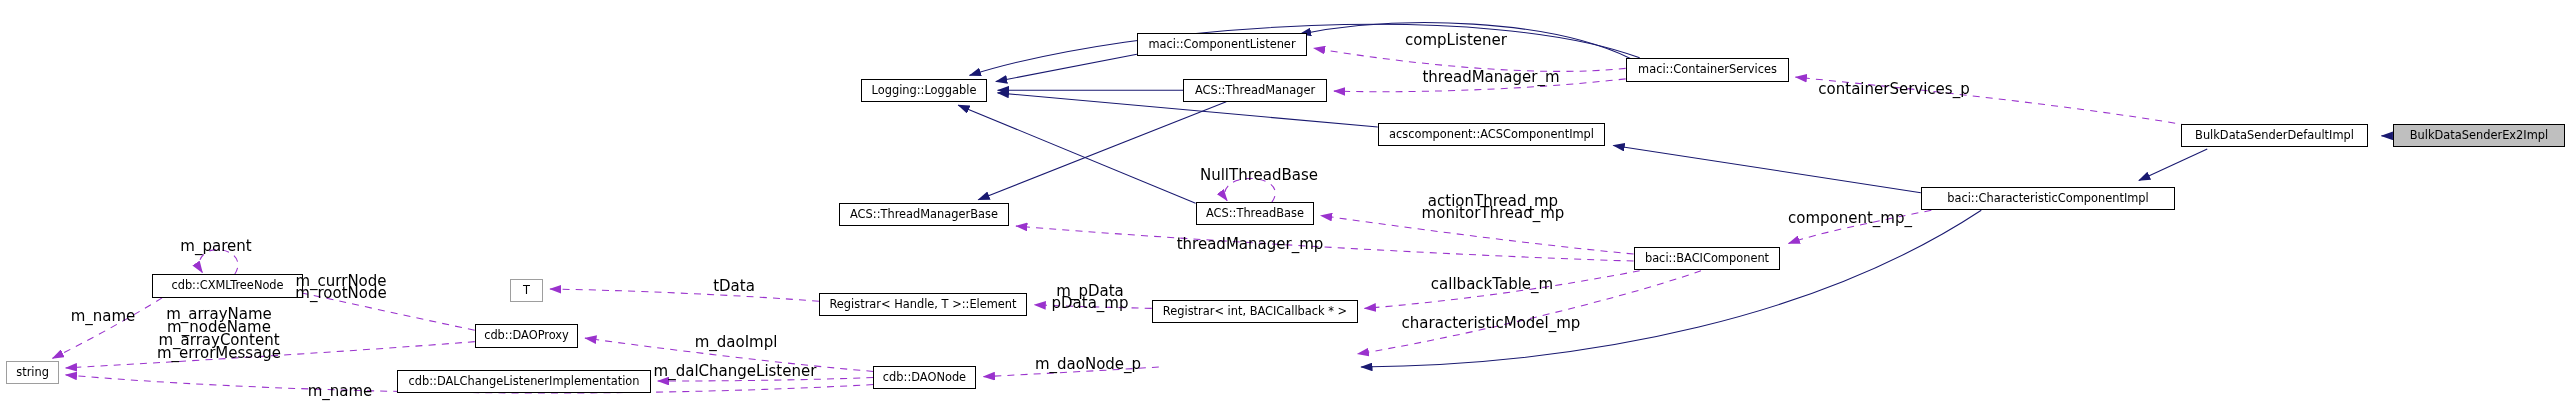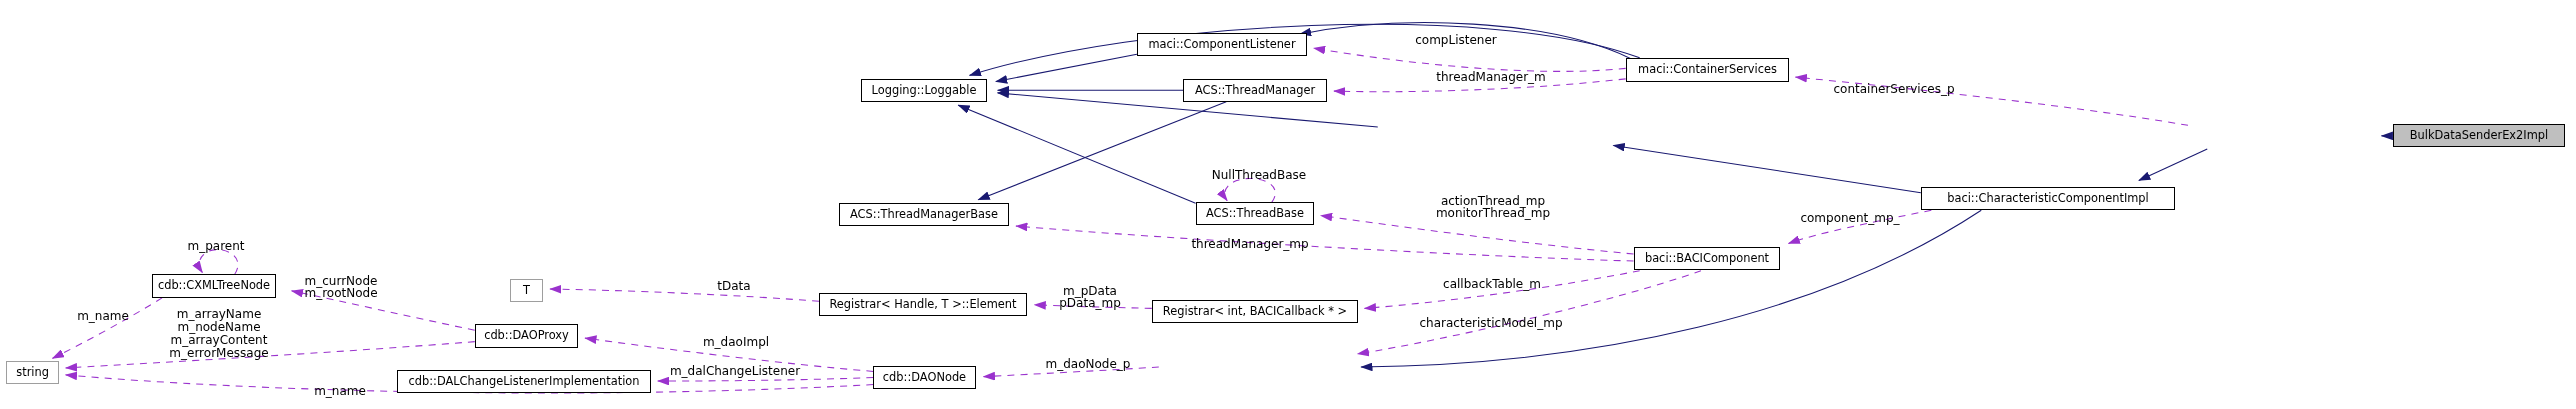--- a/index.html
+++ b/index.html
@@ -4,21 +4,21 @@
 <style>
   html,body{margin:0;padding:0;background:#ffffff;}
   .canvas{position:relative;width:2576px;height:410px;background:#ffffff;
           font-family:"DejaVu Sans","Liberation Sans",sans-serif;overflow:hidden;}
   .edges{position:absolute;left:0;top:0;width:2576px;height:410px;}
   .node{position:absolute;box-sizing:border-box;display:flex;align-items:center;justify-content:center;
         background:#ffffff;border:0.9px solid #000000;font-size:11.4px;line-height:1;
         white-space:nowrap;color:#000;z-index:2;}
   .node.hl{background:#bfbfbf;}
   .node.ext{border-color:#9e9e9e;}
-  .elabel{position:absolute;transform:translate(-50%,-50%);font-size:12px;line-height:1;
+  .elabel{position:absolute;transform:translate(-50%,-50%);font-size:15px;line-height:1;
           white-space:nowrap;color:#000;z-index:3;}
 </style>
 </head>
 <body>
 
 <div class="canvas">
 
   <svg class="edges" width="2576" height="410" viewBox="0 0 2941 468" xmlns="http://www.w3.org/2000/svg">
     <defs>
       <marker id="arrow-blue" markerUnits="userSpaceOnUse" markerWidth="14" markerHeight="10" viewBox="0 0 14 10" refX="13" refY="5" orient="auto">
@@ -63,26 +63,28 @@
       <path d="M185,340 C150,362 95,392 60,409" marker-end="url(#arrow-purple)"></path>
       <path d="M268,313 C282,291 252,280 238,287 C227,292 225,302 231,311" marker-end="url(#arrow-purple)"></path>
       <path d="M1452,231 C1468,208 1432,199 1412,206 C1399,211 1395,221 1401,229" marker-end="url(#arrow-purple)"></path>
     </g>
   </svg>
 
   <div class="node" style="left:1137px;top:33px;width:170px;height:23px">maci::ComponentListener</div>
   <div class="node" style="left:1626px;top:58px;width:163px;height:24px">maci::ContainerServices</div>
   <div class="node" style="left:861px;top:79px;width:126px;height:23px">Logging::Loggable</div>
   <div class="node" style="left:1183px;top:79px;width:144px;height:23px">ACS::ThreadManager</div>
+  <div class="node" style="left:1378px;top:123px;width:227px;height:23px">acscomponent::ACSComponentImpl</div>
+  <div class="node" style="left:2181px;top:124px;width:187px;height:23px">BulkDataSenderDefaultImpl</div>
   <div class="node hl" style="left:2393px;top:124px;width:172px;height:23px">BulkDataSenderEx2Impl</div>
   <div class="node" style="left:839px;top:203px;width:170px;height:23px">ACS::ThreadManagerBase</div>
   <div class="node" style="left:1196px;top:202px;width:118px;height:23px">ACS::ThreadBase</div>
   <div class="node" style="left:1921px;top:187px;width:254px;height:23px">baci::CharacteristicComponentImpl</div>
   <div class="node" style="left:1634px;top:247px;width:146px;height:23px">baci::BACIComponent</div>
-  <div class="node" style="left:152px;top:274px;width:124px;height:24px">cdb::CXMLTreeNode</div>
+  <div class="node" style="left:152px;top:274px;width:151px;height:24px">cdb::CXMLTreeNode</div>
   <div class="node ext" style="left:510px;top:279px;width:33px;height:23px">T</div>
   <div class="node" style="left:819px;top:293px;width:208px;height:23px">Registrar&lt; Handle, T &gt;::Element</div>
   <div class="node" style="left:1152px;top:300px;width:206px;height:23px">Registrar&lt; int, BACICallback * &gt;</div>
   <div class="node" style="left:475px;top:324px;width:103px;height:24px">cdb::DAOProxy</div>
   <div class="node ext" style="left:6.1px;top:361px;width:53px;height:23px">string</div>
   <div class="node" style="left:397px;top:370px;width:254px;height:23px">cdb::DALChangeListenerImplementation</div>
   <div class="node" style="left:873px;top:366px;width:103px;height:23px">cdb::DAONode</div>
 
   <div class="elabel" style="left:1456px;top:40px">compListener</div>
   <div class="elabel" style="left:1491px;top:77px">threadManager_m</div>

